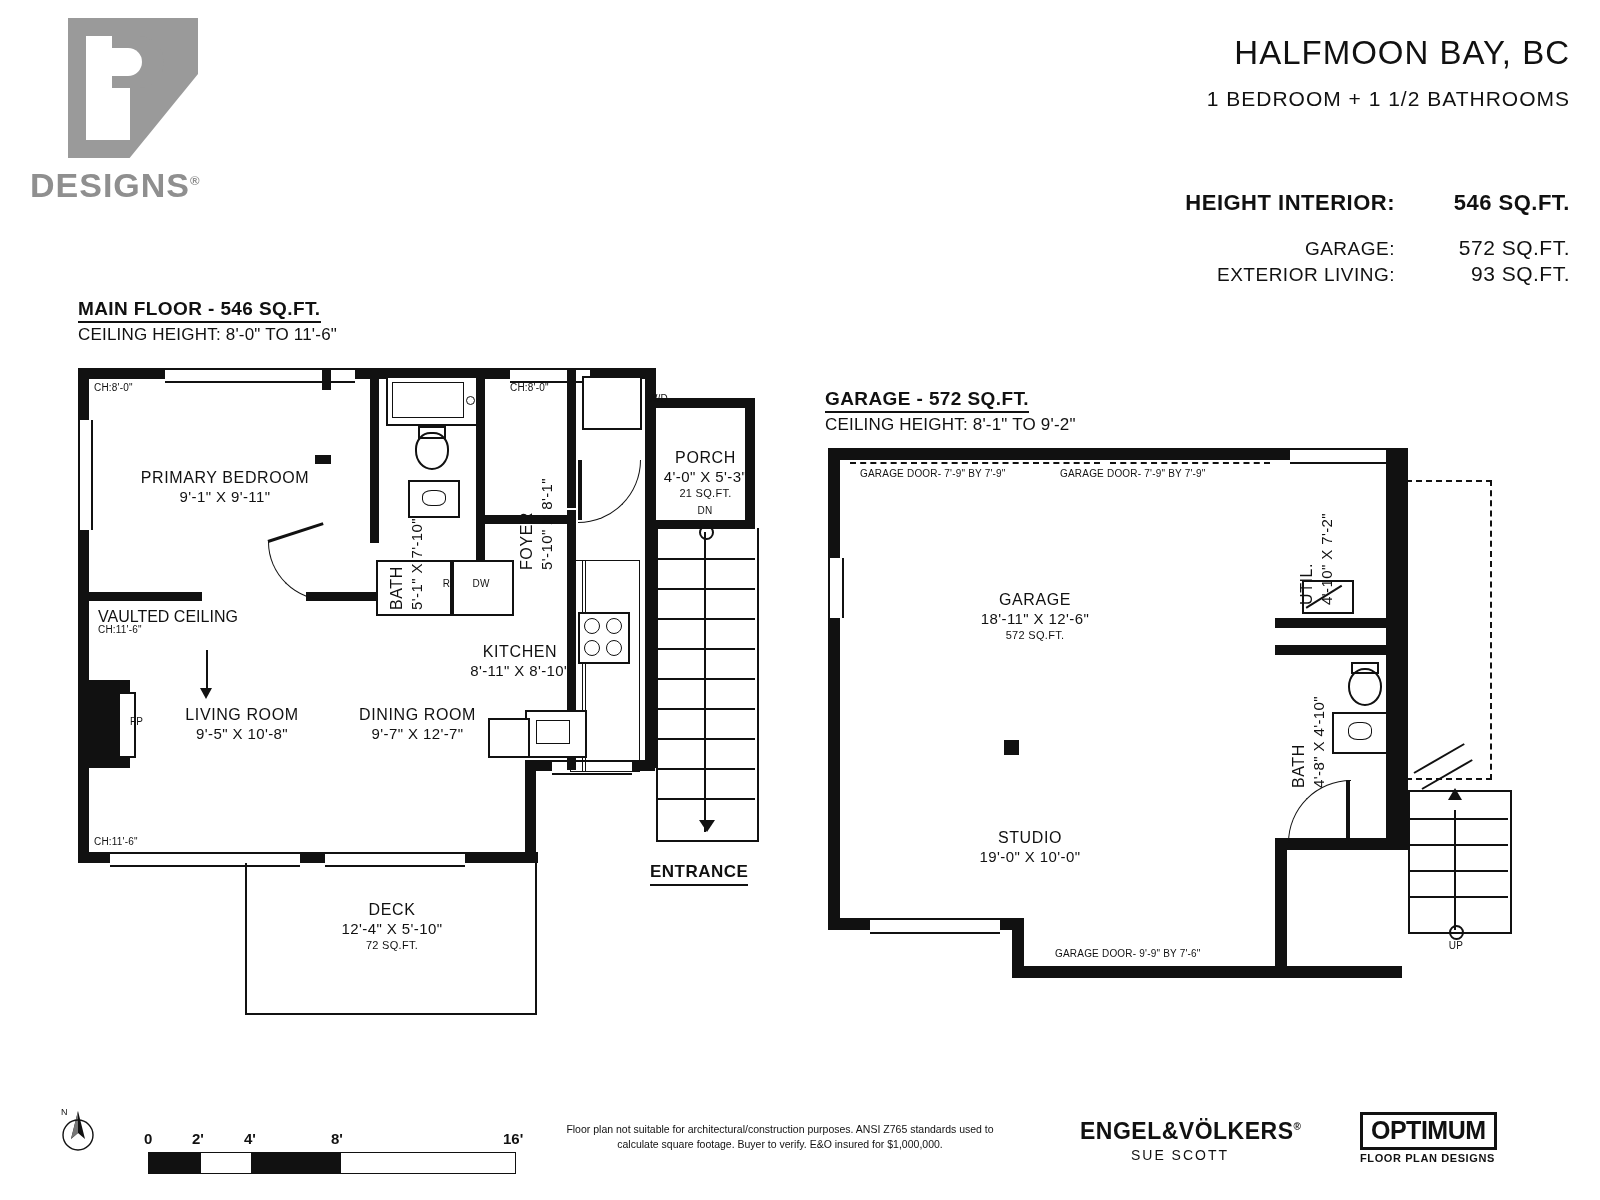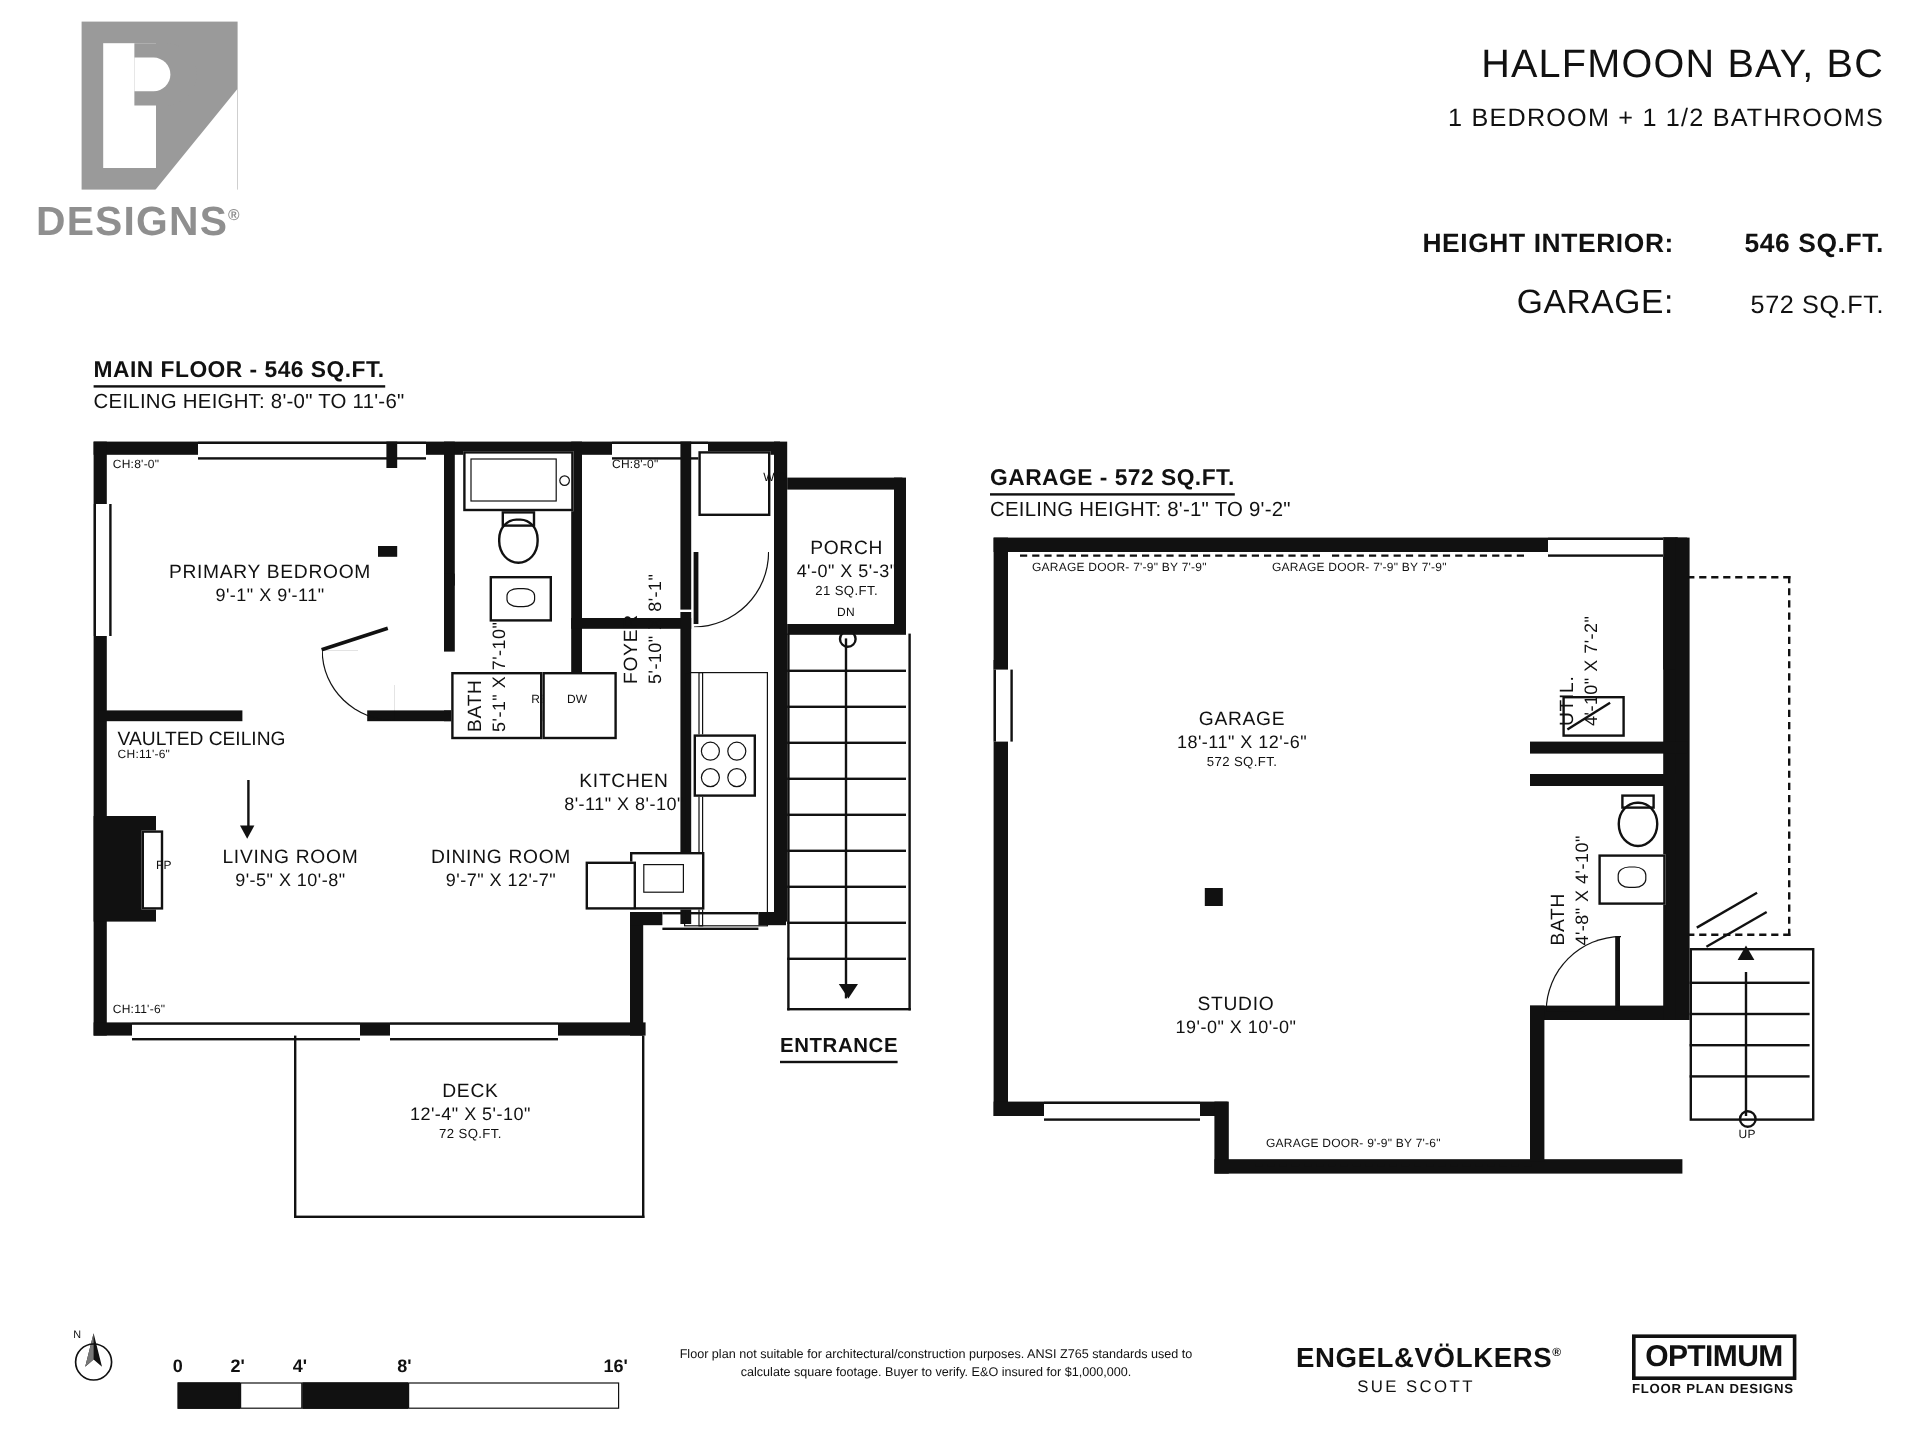--- a/index.html
+++ b/index.html
@@ -40,21 +40,21 @@
   }
   #realtor-wordmark sup{font-size:13px;vertical-align:super;}
 
   #title-block{right:30px;top:28px;text-align:right;width:900px;}
   #addr-line1{font-size:42px;font-weight:bold;letter-spacing:1px;line-height:1.05;}
   #addr-line2{font-size:33px;letter-spacing:1px;line-height:1.25;margin-top:4px;}
   #beds-line{font-size:21px;letter-spacing:1px;margin-top:14px;}
 
   #totals{right:30px;top:190px;width:620px;text-align:right;}
   .tot-row{display:flex;justify-content:flex-end;align-items:baseline;margin-bottom:2px;}
-  .tot-label{font-size:28px;letter-spacing:.5px;}
+  .tot-label{font-size:19px;letter-spacing:.5px;}
   .tot-val{font-size:21px;letter-spacing:.5px;width:175px;text-align:right;}
   .tot-strong .tot-label,.tot-strong .tot-val{font-weight:bold;font-size:22px;}
   #totals .spacer{height:18px;}
 
   
   .sec-title{font-size:19px;font-weight:bold;letter-spacing:.4px;}
   .sec-sub{font-size:17px;letter-spacing:.2px;margin-top:2px;}
   #main-head{left:78px;top:298px;}
   #garage-head{left:825px;top:388px;}
   .underline{display:inline-block;border-bottom:2px solid #111;padding-bottom:1px;}
@@ -116,20 +116,24 @@
 <div class="abs" id="totals">
   <div class="tot-row tot-strong">
     <div class="tot-label">HEIGHT INTERIOR:</div>
     <div class="tot-val">546 SQ.FT.</div>
   </div>
   <div class="spacer"></div>
   <div class="tot-row">
     <div class="tot-label">GARAGE:</div>
     <div class="tot-val">572 SQ.FT.</div>
   </div>
+  <div class="tot-row">
+    <div class="tot-label">EXTERIOR LIVING:</div>
+    <div class="tot-val">93 SQ.FT.</div>
+  </div>
 </div>
 
 <div class="abs" id="main-head">
   <div class="sec-title"><span class="underline">MAIN FLOOR - 546 SQ.FT.</span></div>
   <div class="sec-sub">CEILING HEIGHT: 8'-0" TO 11'-6"</div>
 </div>
 
 <div class="abs" style="left:70px;top:360px;width:700px;height:660px;">
 
   <div class="abs wall" style="left:8px;top:8px;width:572px;height:11px;"></div>
@@ -179,21 +183,21 @@
   <div class="abs" style="left:322px;top:22px;width:70px;height:34px;border:1px solid #111;"></div>
   <div class="abs" style="left:396px;top:36px;width:7px;height:7px;border:1px solid #111;border-radius:50%;"></div>
 
   <div class="abs" style="left:345px;top:72px;width:30px;height:34px;border:2px solid #111;border-radius:45% 45% 50% 50%;"></div>
   <div class="abs" style="left:348px;top:66px;width:24px;height:9px;border:2px solid #111;"></div>
 
   <div class="abs fix" style="left:338px;top:120px;width:48px;height:34px;"></div>
   <div class="abs" style="left:352px;top:130px;width:22px;height:14px;border:1px solid #111;border-radius:40%;"></div>
 
   <div class="abs fix" style="left:512px;top:16px;width:56px;height:50px;"></div>
-  <div class="abs tiny" style="left:500px;top:33px;width:56px;text-align:center;padding-left:48px;">W/D</div>
+  <div class="abs tiny" style="left:512px;top:33px;width:56px;text-align:center;padding-left:48px;">W/D</div>
 
   <div class="abs fix" style="left:306px;top:200px;width:72px;height:52px;"></div>
   <div class="abs tiny" style="left:306px;top:218px;width:72px;text-align:center;padding-left:45px;">REFG</div>
   <div class="abs fix" style="left:382px;top:200px;width:58px;height:52px;border-style:solid;"></div>
   <div class="abs tiny" style="left:382px;top:218px;width:58px;text-align:center;">DW</div>
 
   <div class="abs" style="left:512px;top:200px;width:56px;height:210px;border:1px solid #111;"></div>
   <div class="abs" style="left:500px;top:200px;width:14px;height:210px;border:1px solid #111;"></div>
 
   <div class="abs fix" style="left:508px;top:252px;width:48px;height:48px;"></div>

